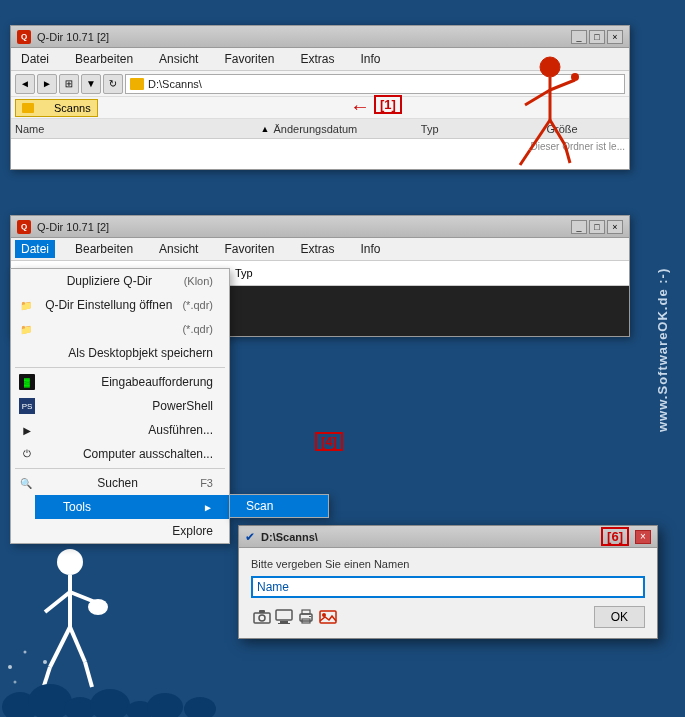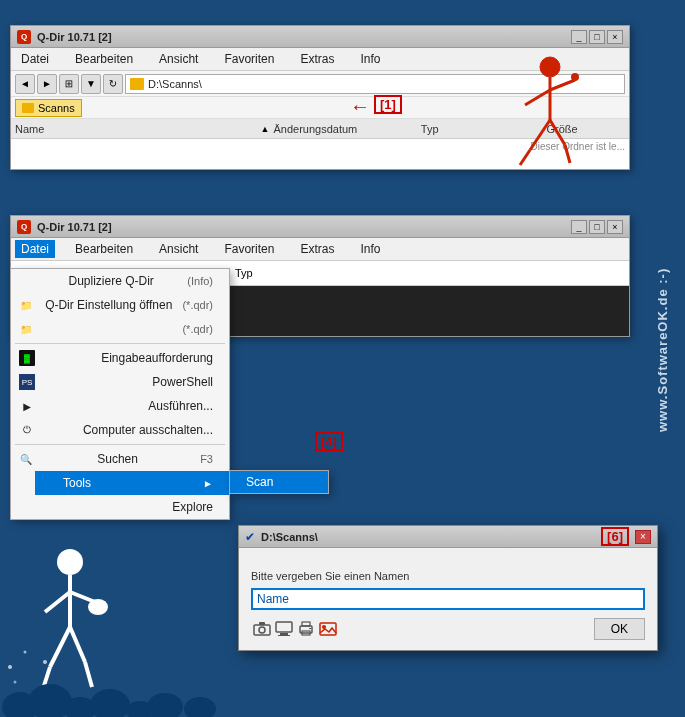--- a/index.html
+++ b/index.html
@@ -59,21 +59,21 @@
       align-items: center;
       justify-content: center;
       color: white;
       font-size: 8px;
       font-weight: bold;
       flex-shrink: 0;
     }
 
     .window-title {
       font-size: 11px;
-      font-weight: bold;
+      font-weight: normal;
       color: #222;
       flex: 1;
     }
 
     .window-controls {
       display: flex;
       gap: 2px;
     }
 
     .win-btn {
@@ -161,21 +161,21 @@
       padding: 2px 4px;
       background: #f5f5f5;
       border-bottom: 1px solid #ddd;
       height: 22px;
       gap: 4px;
     }
 
     .breadcrumb-folder {
       display: flex;
       align-items: center;
-      gap: 4px;
+      gap: 20px;
       background: #f8e080;
       border: 1px solid #c8a000;
       padding: 1px 6px;
       height: 18px;
       font-size: 11px;
     }
 
     .file-list-header {
       display: flex;
       background: #e8e8e8;
@@ -334,21 +334,20 @@
       display: flex;
       align-items: center;
       justify-content: center;
       font-size: 10px;
       color: white;
       cursor: pointer;
     }
 
     .dialog-body {
       padding: 10px 12px;
-      margin-top: 12px;
     }
 
     .dialog-label {
       font-size: 11px;
       color: #333;
       margin-bottom: 6px;
     }
 
     .dialog-input {
       width: 100%;
@@ -517,30 +516,34 @@
     <span style="width:220px;font-size:11px;">Änderungsdatum</span>
     <span style="font-size:11px;">Typ</span>
   </div>
   <div style="background:#222;height:50px;"></div>
 </div>
 
 <div class="context-menu" style="top:268px; left:10px;">
   <div class="ctx-item">
     <span class="ctx-icon"></span>
     <span>Dupliziere Q-Dir</span>
-    <span class="ctx-shortcut">(Info)</span>
+    <span class="ctx-shortcut">(Klon)</span>
   </div>
   <div class="ctx-item">
     <span class="ctx-icon" style="color:#f0b000;">📁</span>
     <span>Q-Dir Einstellung öffnen</span>
     <span class="ctx-shortcut">(*.qdr)</span>
   </div>
   <div class="ctx-item">
     <span class="ctx-icon" style="color:#f0b000;">📁</span>
     <span class="ctx-shortcut">(*.qdr)</span>
+  </div>
+  <div class="ctx-item">
+    <span class="ctx-icon"></span>
+    <span>Als Desktopbjekt speichern</span>
   </div>
   <div class="ctx-separator"></div>
   <div class="ctx-item">
     <span class="ctx-icon" style="background:#111;color:#0f0;font-size:8px;border-radius:1px;">▓</span>
     <span>Eingabeaufforderung</span>
   </div>
   <div class="ctx-item">
     <span class="ctx-icon" style="background:#1e3a6e;color:white;font-size:8px;">PS</span>
     <span>PowerShell</span>
   </div>

